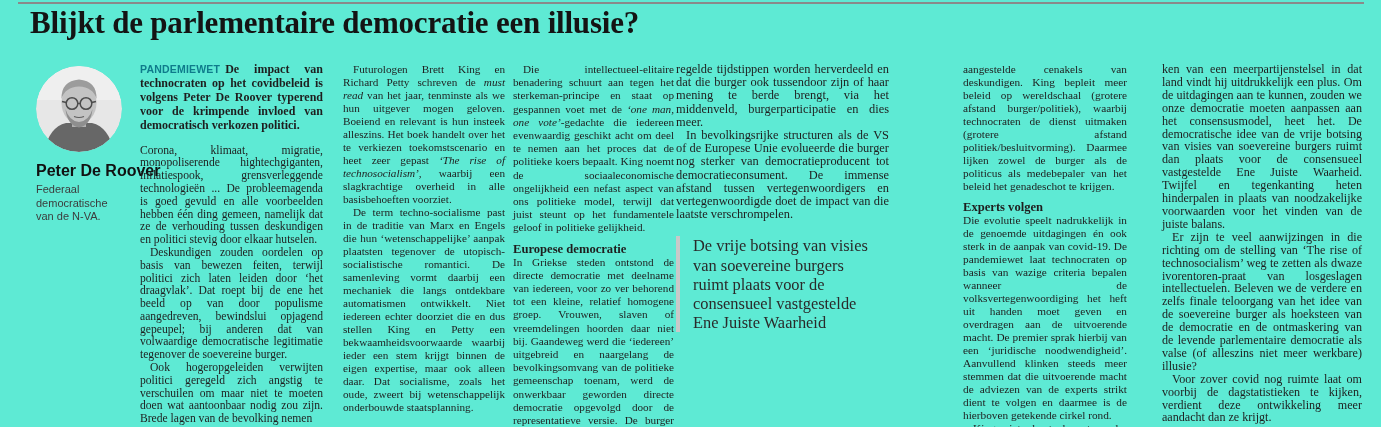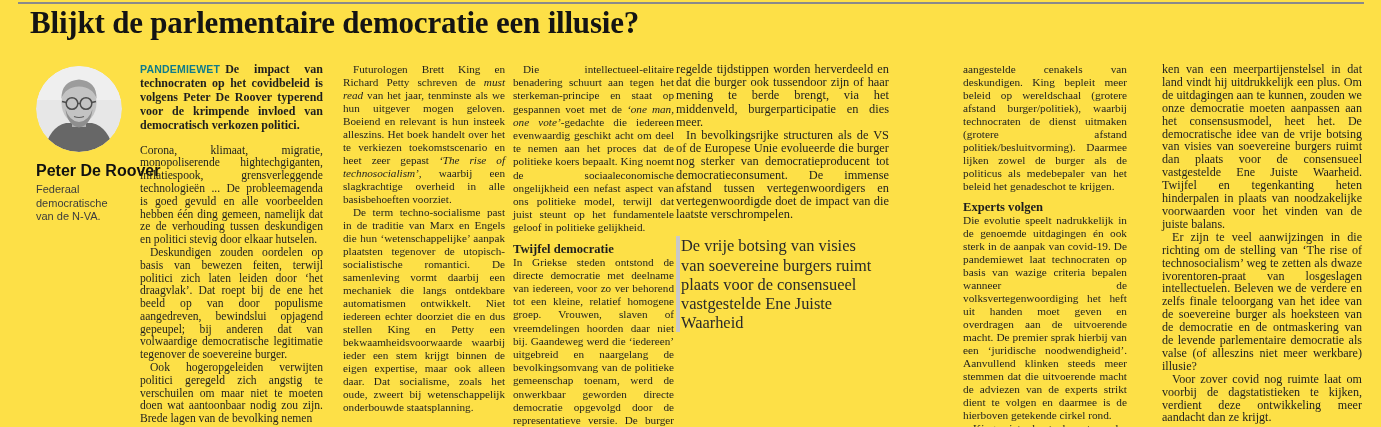--- a/index.html
+++ b/index.html
@@ -1,16 +1,16 @@
 <!DOCTYPE html>
 <html lang="nl" style="--kicker-color: #0f7b8b; --quote-bar-color: #c9c9c9; --headline-color: #141414; --body-color: #1e1e1e; --rule-color: #8a8a8a;"><head>
 <meta charset="utf-8">
 <style>
   html,body{margin:0;padding:0;background:#fff;}
-  .page{position:relative;width:1381px;height:427px;background:#fde047;overflow:hidden;
+  .page{position:relative;width:1381px;height:427px;background:#5eead4;overflow:hidden;
         font-family:"Liberation Serif",serif;color:var(--body-color,#1e1e1e);}
   .top-rule{position:absolute;left:18px;top:2px;width:1346px;height:2px;
         background:var(--rule-color,#8a8a8a);}
   .headline{position:absolute;left:30px;top:7px;margin:0;font-weight:bold;font-size:31px;
         line-height:1.05;letter-spacing:-0.2px;color:var(--headline-color,#141414);}
   
   .author{position:absolute;left:36px;top:66px;width:102px;font-family:"Liberation Sans",sans-serif;}
   .photo{width:86px;height:86px;border-radius:50%;display:block;overflow:hidden;}
   .a-name{margin-top:10px;font-weight:bold;font-size:16px;color:#111;white-space:nowrap;}
   .a-role{margin-top:3px;font-size:11px;line-height:13.5px;color:#3c3c3c;width:82px;}
@@ -22,21 +22,21 @@
   .c4{left:676px;width:213px;font-size:12.4px;line-height:13.2px;}
   .c5{left:963px;width:164px;font-size:11.3px;line-height:13px;}
   .c6{left:1162px;width:200px;font-size:12.1px;line-height:12.9px;}
   .bp{margin:0;}
   .ind{text-indent:10px;}
   .intro{margin:0 0 12px 0;font-weight:bold;font-size:12px;line-height:13.9px;}
   .kicker{font-family:"Liberation Sans",sans-serif;font-weight:bold;font-size:10.5px;
         letter-spacing:0.2px;color:var(--kicker-color,#0f7b8b);margin-right:5px;}
   .shead{margin:7px 0 0 0;font-weight:bold;font-size:12.6px;line-height:14px;text-align:left;}
   .pullquote{margin:15px 0 0 0;width:205px;box-sizing:border-box;
-        border-left:4px solid var(--quote-bar-color,#c9c9c9);padding-left:1px;
+        border-left:4px solid var(--quote-bar-color,#c9c9c9);padding-left:13px;
         font-size:16.4px;line-height:19.2px;text-align:left;color:#2a2a2a;}
 </style>
 </head>
 <body>
 
 <div class="page">
   <div class="top-rule"></div>
   <h1 class="headline">Blijkt de parlementaire democratie een illusie?</h1>
 
   <div class="author">
@@ -75,21 +75,21 @@
     <p class="bp ind">Ook hogeropgeleiden verwijten politici geregeld zich angstig te verschuilen om maar niet te moeten doen wat aantoonbaar nodig zou zijn. Brede lagen van de bevolking nemen</p>
   </div>
 
   <div class="col c2">
     <p class="bp ind"><span>Futurologen Brett King en Richard Petty schreven de </span><i>must read</i><span> van het jaar, tenminste als we hun uitgever mogen geloven. Boeiend en relevant is hun insteek alleszins. Het boek handelt over het te verkiezen toekomstscenario en heet zeer gepast </span><i>‘The rise of technosocialism’</i><span>, waarbij een slagkrachtige overheid in alle basisbehoeften voorziet.</span></p>
     <p class="bp ind">De term techno-socialisme past in de traditie van Marx en Engels die hun ‘wetenschappelijke’ aanpak plaatsten tegenover de utopisch-socialistische romantici. De samenleving vormt daarbij een mechaniek die langs ontdekbare automatismen ontwikkelt. Niet iedereen echter doorziet die en dus stellen King en Petty een bekwaamheidsvoorwaarde waarbij ieder een stem krijgt binnen de eigen expertise, maar ook alleen daar. Dat socialisme, zoals het oude, zweert bij wetenschappelijk onderbouwde staatsplanning.</p>
   </div>
 
   <div class="col c3">
     <p class="bp ind"><span>Die intellectueel-elitaire benadering schuurt aan tegen het sterkeman-principe en staat op gespannen voet met de </span><i>‘one man, one vote’</i><span>-gedachte die iedereen evenwaardig geschikt acht om deel te nemen aan het proces dat de politieke koers bepaalt. King noemt de sociaaleconomische ongelijkheid een nefast aspect van ons politieke model, terwijl dat juist steunt op het fundamentele geloof in politieke gelijkheid.</span></p>
-    <h2 class="shead">Twijfel democratie</h2>
+    <h2 class="shead">Europese democratie</h2>
     <p class="bp">In Griekse steden ontstond de directe democratie met deelname van iedereen, voor zo ver behorend tot een kleine, relatief homogene groep. Vrouwen, slaven of vreemdelingen hoorden daar niet bij. Gaandeweg werd die ‘iedereen’ uitgebreid en naargelang de bevolkingsomvang van de politieke gemeenschap toenam, werd de onwerkbaar geworden directe democratie opgevolgd door de representatieve versie. De burger kiest (volks)vertegenwoordigers, die het beleid voeren met de afspraak dat de kaarten op ge-</p>
   </div>
 
   <div class="col c4">
     <p class="bp">regelde tijdstippen worden herverdeeld en dat die burger ook tussendoor zijn of haar mening te berde brengt, via het middenveld, burgerparticipatie en dies meer.</p>
     <p class="bp ind">In bevolkingsrijke structuren als de VS of de Europese Unie evolueerde die burger nog sterker van democratieproducent tot democratieconsument. De immense afstand tussen vertegenwoordigers en vertegenwoordigde doet de impact van die laatste verschrompelen.</p>
     <blockquote class="pullquote">De vrije botsing van visies van soevereine burgers ruimt plaats voor de consensueel vastgestelde Ene Juiste Waarheid</blockquote>
   </div>
 
   <div class="col c5">

